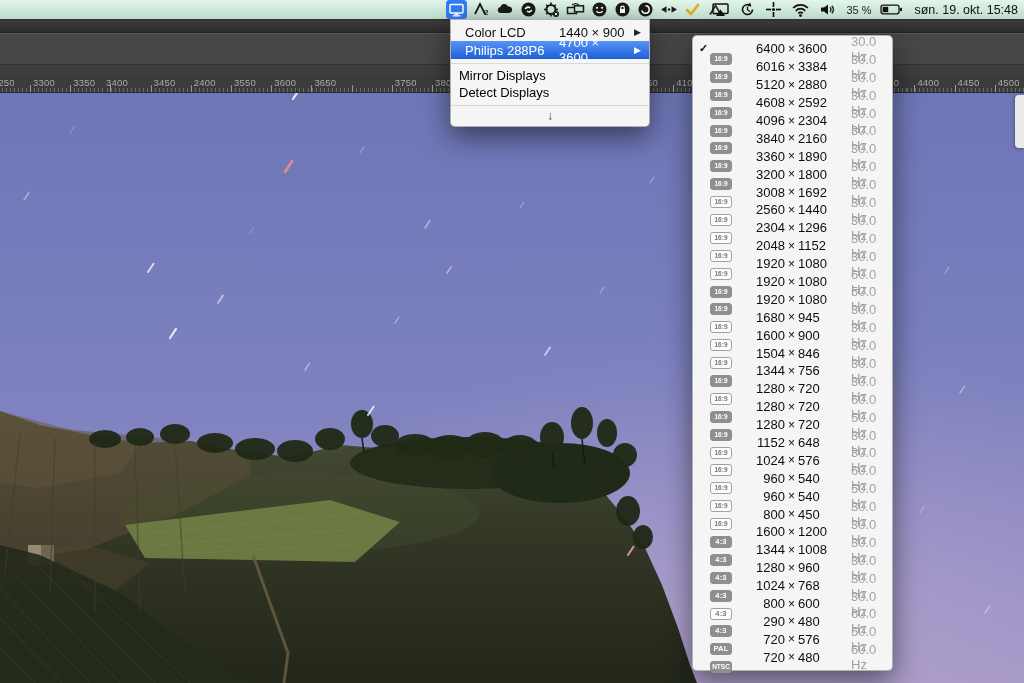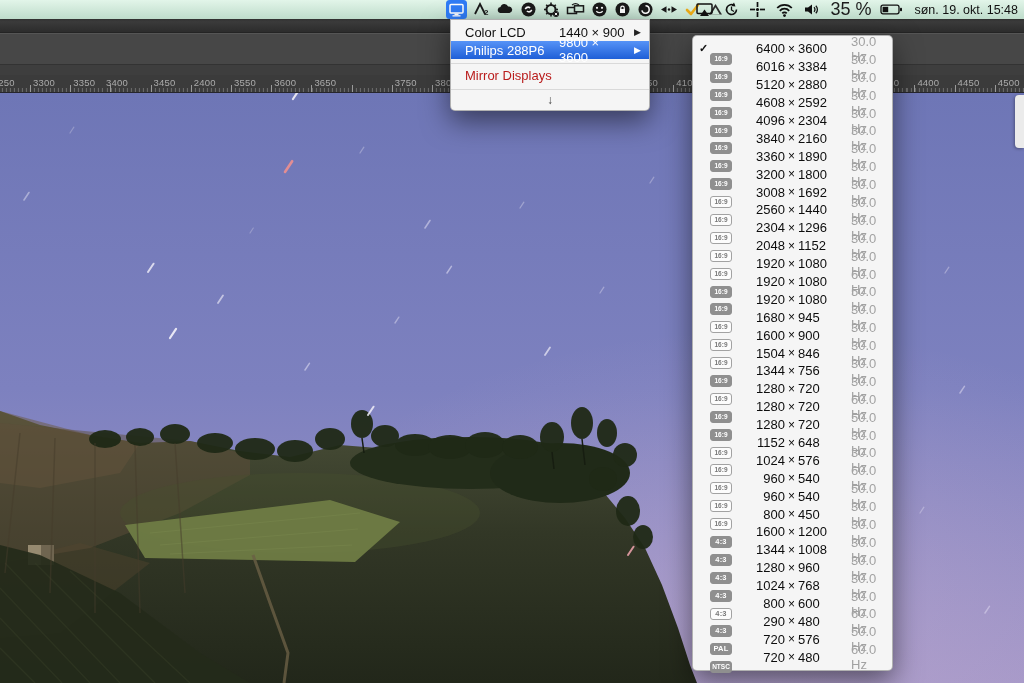--- a/index.html
+++ b/index.html
@@ -29,37 +29,37 @@
     border-radius:4px 0 0 4px;box-shadow:-1px 1px 3px rgba(0,0,0,.3);z-index:2;}
 
   
   .menubar{position:absolute;left:0;top:0;width:1024px;height:19px;
     background:linear-gradient(#e2f5e9,#bedccb);box-shadow:0 1px 2px rgba(0,0,0,.25);z-index:3;}
   .mb-left{position:absolute;left:446px;top:0;height:19px;display:flex;align-items:center;gap:6px;}
   .mb-right{position:absolute;right:6px;top:0;height:19px;display:flex;align-items:center;gap:9px;}
   .mi{display:flex;align-items:center;justify-content:center;height:19px;}
   .mi svg{display:block;}
   .mi.sel{width:21px;background:#2f7cf6;border-radius:3.5px;}
-  .mb-text{font-size:18px;color:#1d1d1d;}
+  .mb-text{font-size:11px;color:#1d1d1d;}
   .mb-clock{font-size:12.5px;color:#111;margin-left:2px;}
 
   
   .menu{position:absolute;background:#f5f5f5;border:1px solid rgba(0,0,0,.28);
     box-shadow:0 10px 28px rgba(0,0,0,.5);z-index:4;}
   .dropdown{left:450px;top:19px;width:200px;border-radius:0 0 5px 5px;padding:3px 0;z-index:4;}
   .submenu{left:692px;top:35px;width:201px;border-radius:5px;padding:4px 0;z-index:5;}
 
   .dev-row{display:flex;align-items:center;height:18px;font-size:13px;color:#111;padding:0 8px 0 14px;}
   .dev-row .dlabel{flex:0 0 94px;}
   .dev-row .dres{flex:1;}
   .dev-row .darrow{flex:0 0 10px;font-size:9px;text-align:right;color:#222;}
   .dev-row.selected{background:linear-gradient(180deg,#5693f7,#1f5fd7);color:#fff;}
   .dev-row.selected .darrow{color:#fff;}
 
-  .act-row{height:16.5px;line-height:16.5px;font-size:13px;color:#b91c1c;padding-left:14px;}
+  .act-row{height:16.5px;line-height:16.5px;font-size:13px;color:#000000;padding-left:8px;}
   .sep{height:1px;background:#d9d9d9;margin:4px 0;}
   .more-row{height:13px;line-height:12px;text-align:center;font-size:12px;color:#444;font-weight:bold;}
 
   .res-row{display:flex;align-items:center;height:17.9px;padding:0 4px;}
   .res-row .chk{flex:0 0 13px;font-size:11px;font-weight:bold;color:#111;text-align:center;}
   .res-row .badge-c{flex:0 0 31px;display:flex;justify-content:flex-start;}
   .badge{font-size:7.5px;font-weight:bold;border-radius:3px;padding:1px 0;min-width:22px;
     text-align:center;letter-spacing:.2px;line-height:8px;margin-top:20px;}
   .badge.fill{background:#8f8f8f;color:#fff;border:1px solid #8f8f8f;}
   .badge.line{background:#fcfcfc;color:#787878;border:1px solid #a2a2a2;}
@@ -398,27 +398,28 @@
 
   <div class="menu dropdown">
     <div id="device-rows">
         <div class="dev-row">
           <span class="dlabel">Color LCD</span>
           <span class="dres">1440 × 900</span>
           <span class="darrow">▶</span>
         </div>
         <div class="dev-row selected">
           <span class="dlabel">Philips 288P6</span>
-          <span class="dres">9800 × 3600</span>
+          <span class="dres">4700 × 3600</span>
           <span class="darrow">▶</span>
         </div>
       </div>
     <div class="sep"></div>
     <div id="action-rows">
         <div class="act-row">Mirror Displays</div>
+        <div class="act-row">Detect Displays</div>
       </div>
     <div class="sep"></div>
     <div class="more-row">↓</div>
   </div>
 
   <div class="menu submenu">
     <div id="submenu-rows">
         <div class="res-row">
           <span class="chk">✓</span>
           <span class="badge-c">

